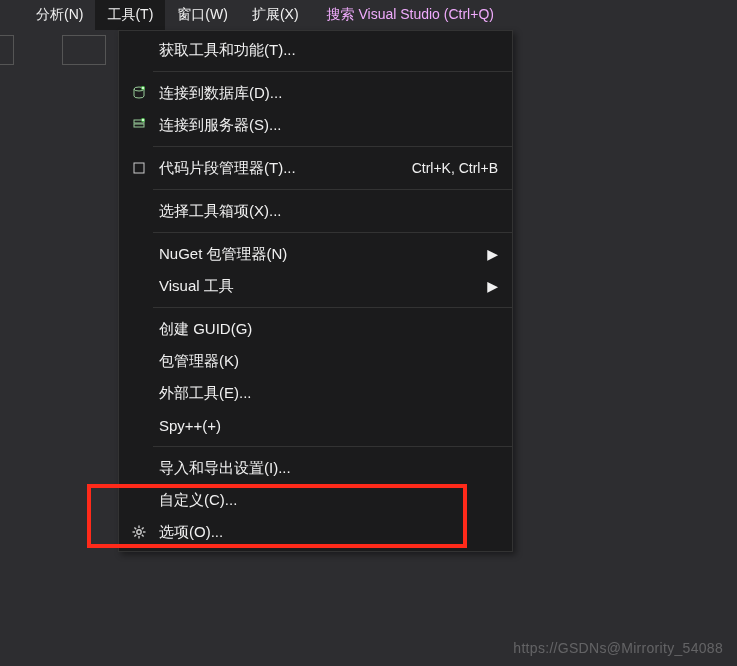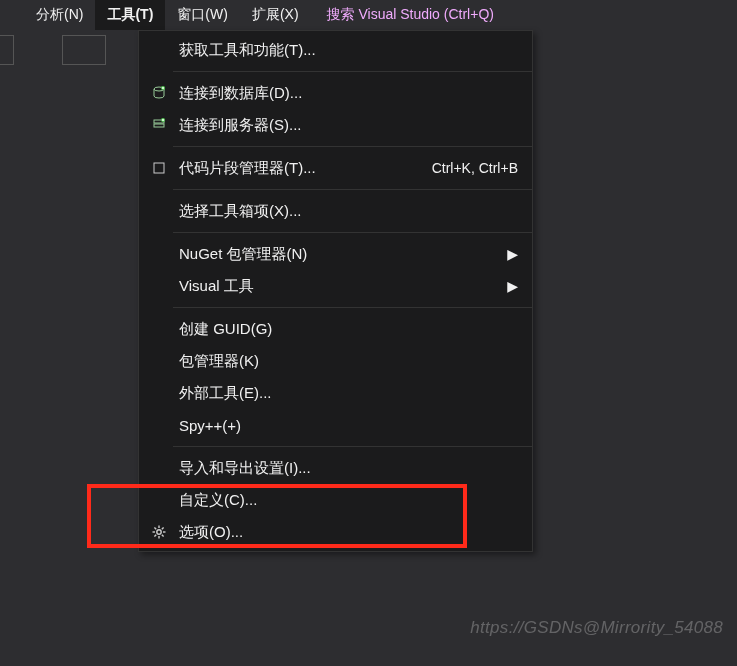--- a/index.html
+++ b/index.html
@@ -26,21 +26,20 @@
     .menu-item {
       padding: 4px 12px;
       color: #f1f1f1;
       cursor: default;
       height: 30px;
       display: flex;
       align-items: center;
     }
     .menu-item.active {
       background: #1b1b1c;
-      font-weight: bold;
     }
     .search-box {
       margin-left: 6px;
       color: #f0abfc;
       padding: 4px 10px;
       flex: 1;
     }
     .toolbar-row {
       height: 40px;
       display: flex;
@@ -49,21 +48,21 @@
       gap: 8px;
     }
     .toolbar-button {
       width: 44px;
       height: 30px;
       border: 1px solid #555;
       background: #2d2d30;
     }
     .dropdown {
       position: absolute;
-      left: 138px;
+      left: 118px;
       top: 30px;
       width: 395px;
       background: #1b1b1c;
       border: 1px solid #333;
       box-shadow: 3px 3px 6px rgba(0,0,0,0.4);
     }
     .dropdown-section {
       padding: 3px 0;
     }
     .separator {
@@ -107,26 +106,25 @@
       position: absolute;
       left: 87px;
       top: 484px;
       width: 380px;
       height: 64px;
       border: 4px solid #ff2a1a;
       pointer-events: none;
     }
     .watermark {
       position: absolute;
-      bottom: 28px;
+      bottom: 10px;
       right: 14px;
       color: rgba(200,200,200,0.35);
-      font-size: 17px;
+      font-size: 14px;
       letter-spacing: 0.3px;
-      font-style: italic;
     }
     .left-fragment {
       position: absolute;
       left: 0;
       top: 30px;
       width: 52px;
       height: 40px;
       display: flex;
       align-items: center;
       gap: 8px;

